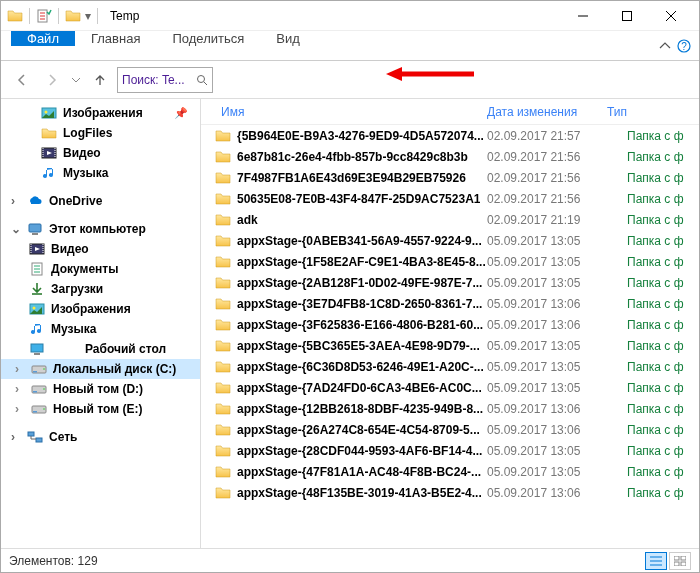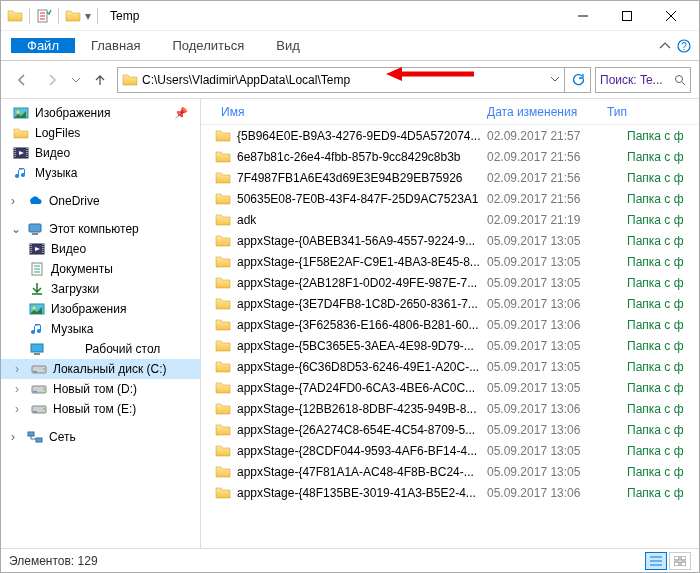--- a/index.html
+++ b/index.html
@@ -8,55 +8,55 @@
   
   .titlebar { height: 30px; display: flex; align-items: center; padding: 0 6px; background: #fff; border-bottom: 1px solid #eee; }
   .qat { display: flex; align-items: center; gap: 2px; }
   .folder-ico { width: 16px; height: 16px; }
   .qat-div { width: 1px; height: 16px; background: #ccc; margin: 0 4px; }
   .title-text { margin-left: 8px; }
   .win-controls { margin-left: auto; display: flex; }
   .win-btn { width: 44px; height: 28px; display: flex; align-items: center; justify-content: center; color: #333; }
 
   
-  .ribbon-tabs { height: 30px; display: flex; align-items: center; border-bottom: 1px solid #ccc; padding-left: 10px; position: relative; }
+  .ribbon-tabs { height: 30px; display: flex; align-items: flex-start; border-bottom: 1px solid #ccc; padding-left: 10px; position: relative; }
   .tab-file { background: #0078d7; color: #fff; padding: 0 16px; display: flex; align-items: center; font-size: 13px; }
   .tab { padding: 0 16px; display: flex; align-items: center; font-size: 13px; color: #444; }
   .ribbon-expand { position: absolute; right: 28px; top: 0; height: 30px; display: flex; align-items: center; color: #555; }
   .ribbon-help { position: absolute; right: 8px; top: 0; height: 30px; display: flex; align-items: center; color: #0078d7; }
 
   
   .navbar { height: 38px; display: flex; align-items: center; padding: 4px 8px; gap: 4px; border-bottom: 1px solid #ddd; }
   .nav-btn { width: 26px; height: 26px; border-radius: 2px; display: flex; align-items: center; justify-content: center; color: #888; }
   .addressbox { flex: 1; height: 26px; border: 1px solid #aaa; display: flex; align-items: center; padding: 0 4px; gap: 4px; background: #fff; position: relative; }
   .addressbox input { flex: 1; border: none; outline: none; font-size: 12px; }
   .addressbox .chev { color: #555; }
   .refresh-btn { width: 26px; height: 26px; border: 1px solid #aaa; border-left: none; display: flex; align-items: center; justify-content: center; color: #0078d7; }
   .searchbox { width: 96px; height: 26px; border: 1px solid #aaa; display: flex; align-items: center; padding: 0 4px; color: #4c1d95; gap: 4px; }
 
   
   .main { display: flex; height: 450px; }
   .sidebar { width: 200px; border-right: 1px solid #ddd; padding: 4px 0; overflow: hidden; }
   .side-section { margin-bottom: 8px; }
-  .side-item { display: flex; align-items: center; height: 20px; padding: 0 4px 0 12px; gap: 6px; color: #000; white-space: nowrap; }
+  .side-item { display: flex; align-items: center; height: 20px; padding: 0 4px 0 40px; gap: 6px; color: #000; white-space: nowrap; font-weight: bold; }
   .side-item.header { padding-left: 10px; }
   .side-item.selected { background: #cce8ff; }
   .side-ico { width: 16px; height: 16px; display: flex; align-items: center; justify-content: center; flex-shrink: 0; }
   .pin { color: #666; font-size: 11px; }
 
   .content { flex: 1; display: flex; flex-direction: column; overflow: hidden; }
   .col-headers { height: 26px; display: flex; align-items: center; border-bottom: 1px solid #eee; color: #3b82f6; padding-left: 14px; }
   .col-name { width: 272px; padding-left: 6px; }
   .col-date { width: 120px; }
   .col-type { flex: 1; }
 
   .filelist { flex: 1; overflow-y: auto; overflow-x: hidden; }
   .row { height: 21px; display: flex; align-items: center; padding-left: 14px; }
   .cell-name { width: 272px; display: flex; align-items: center; gap: 6px; white-space: nowrap; overflow: hidden; text-overflow: ellipsis; }
-  .cell-name span { overflow: hidden; text-overflow: ellipsis; }
+  .cell-name span { overflow: hidden; text-overflow: ellipsis; font-weight: bold; }
   .cell-date { width: 120px; color: #777; white-space: nowrap; }
   .cell-type { flex: 1; color: #15803d; white-space: nowrap; overflow: hidden; margin-left: 20px; }
   .folder-sm { width: 16px; height: 14px; flex-shrink: 0; }
 
   
   .statusbar { position: absolute; bottom: 0; left: 0; right: 0; height: 24px; border-top: 1px solid #ddd; display: flex; align-items: center; padding: 0 8px; font-size: 12px; color: #333; background: #fff; }
   .status-views { margin-left: auto; display: flex; gap: 2px; }
   .view-btn { width: 22px; height: 18px; border: 1px solid #ccc; display: flex; align-items: center; justify-content: center; }
   .view-btn.active { background: #cce8ff; border-color: #0078d7; }
 
@@ -150,37 +150,20 @@
   <div class="nav-btn" style="width:14px">
       <svg width="10" height="10">
         <path d="M1 3l4 4 4-4" fill="none" stroke="#888"></path>
       </svg>
     </div>
   <div class="nav-btn">
       <svg width="16" height="16">
         <path d="M8 13V4M4 8l4-4 4 4" fill="none" stroke="#555" stroke-width="1.3"></path>
       </svg>
     </div>
-  <div style="display:flex;flex:1">
-    <div class="addressbox">
-      <svg class="folder-ico" viewBox="0 0 16 16">
-          <path fill="url(#fgrad)" stroke="#cc9a1f" stroke-width="0.5" d="M1 3h5l1.5 2H15v8H1z"></path>
-        </svg>
-      <input value="C:\Users\Vladimir\AppData\Local\Temp" style="">
-      <span class="chev"><svg width="10" height="10">
-            <path d="M1 3l4 4 4-4" fill="none" stroke="#555"></path>
-          </svg></span>
-    </div>
-    <div class="refresh-btn">
-        <svg width="14" height="14">
-          <path d="M11 3a5 5 0 1 0 1.5 3" fill="none" stroke="#0078d7" stroke-width="1.3"></path>
-          <path d="M12 1v4h-4" fill="none" stroke="#0078d7" stroke-width="1.3"></path>
-        </svg>
-      </div>
-  </div>
   <div class="searchbox">
     <span style="overflow:hidden;text-overflow:ellipsis;white-space:nowrap">Поиск: Te...</span>
     <svg width="12" height="12" style="margin-left:auto">
         <circle cx="5" cy="5" r="3.5" fill="none" stroke="#666"></circle>
         <path d="M8 8l3 3" stroke="#666"></path>
       </svg>
   </div>
 </div>
 
 <div class="main">

